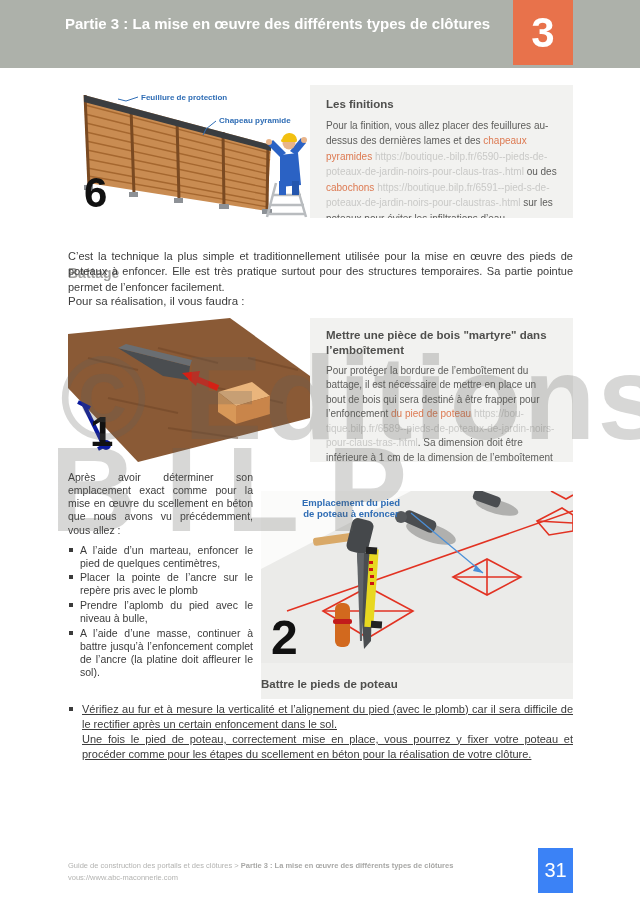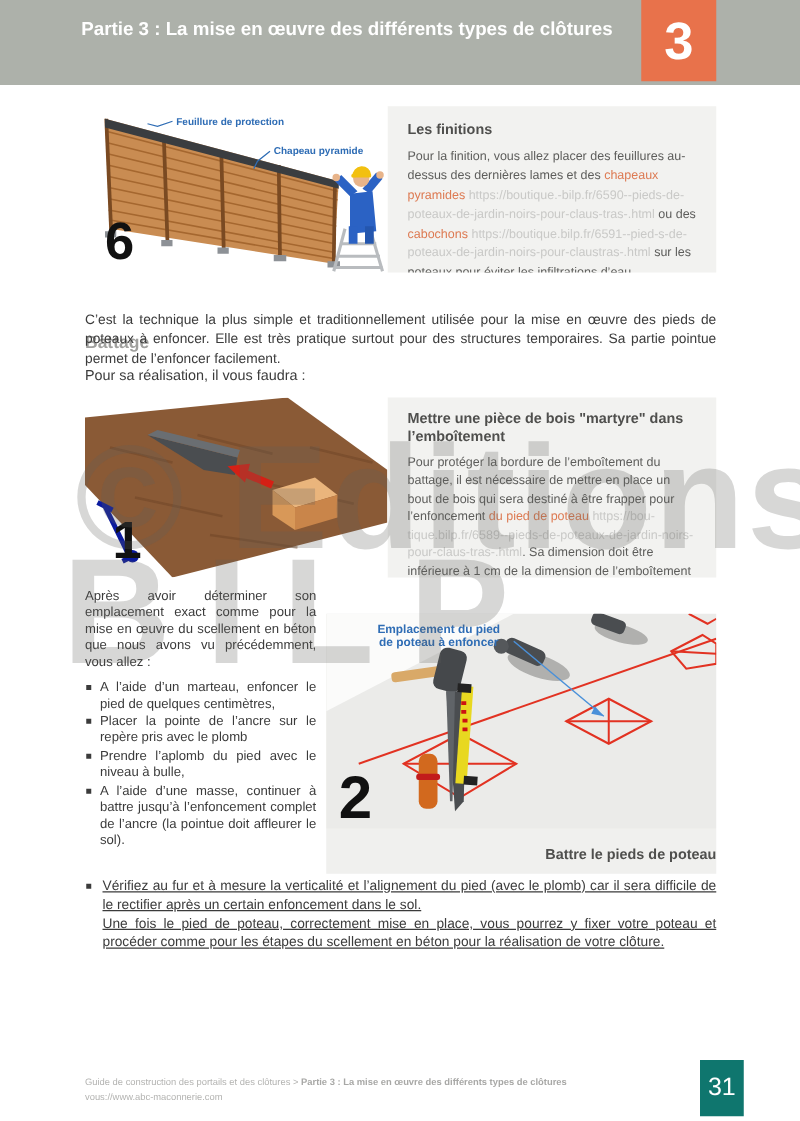--- a/index.html
+++ b/index.html
@@ -37,35 +37,35 @@
   .battage-p1 { position:absolute; left:68px; top:249px; width:505px; font-size:11px; line-height:1.4; text-align:justify; color:#3b3b3b; }
   .battage-p2 { position:absolute; left:68px; top:295px; width:505px; font-size:11.5px; color:#3b3b3b; }
   
   .twocol { position:absolute; left:68px; top:471px; width:505px; display:flex; }
   .col-left { flex:0 0 185px; margin-right:8px; }
   .intro { font-size:10.5px; line-height:1.25; text-align:justify; color:#3b3b3b; }
   .blist { list-style:none; margin-top:7px; }
   .blist li { position:relative; padding-left:12px; font-size:10.5px; line-height:1.23; text-align:justify; color:#3b3b3b; margin-bottom:2px; }
   .sq { position:absolute; left:1px; top:4px; width:4px; height:4px; background:#3b3b3b; }
   .col-right { flex:1; background:#f0f0ee; height:208px; position:relative;margin-top:20px; }
-  .caption { position:absolute; left:0; bottom:9px; width:100%; text-align:right; font-size:11.5px; font-weight:bold; color:#4f4f4d; }
+  .caption { position:absolute; left:0; bottom:9px; width:100%; text-align:left; font-size:11.5px; font-weight:bold; color:#4f4f4d; }
   
   .final { position:absolute; left:68px; top:702px; width:505px;text-decoration:underline; }
   .final .fline { position:relative; padding-left:14px; font-size:11px; line-height:1.35; text-align:justify; color:#3b3b3b; }
   .final .sq { top:5px; }
   .final .cont { padding-left:14px; font-size:11px; line-height:1.35; text-align:justify; color:#3b3b3b; }
   
   .wm { position:absolute; left:0; top:0; width:640px; height:897px; pointer-events:none; z-index:5; }
   .wm-1 { position:absolute; left:60px; top:330px; font-size:118px; font-weight:bold; color:rgba(96,96,92,0.25); white-space:nowrap; letter-spacing:2px; }
   .wm-2 { position:absolute; left:50px; top:420px; font-size:120px; font-weight:bold; color:rgba(96,96,92,0.25); letter-spacing:28px; }
   
   .footer { position:absolute; left:68px; top:860px; width:440px; font-size:7.5px; color:#b3b3b1; line-height:1.6; }
   .footer b { color:#a8a8a6; }
   .page-box {
-    position:absolute; left:560px; top:848px; width:35px; height:45px; background:#0f766e;
+    position:absolute; left:538px; top:848px; width:35px; height:45px; background:#3b82f6;
     display:flex; align-items:center; justify-content:center;text-align:center;
   }
   .page-box span { font-size:20px; color:#ffffff; }
   svg { display:block; }
   .bignum { font-family:"Liberation Sans", sans-serif; font-weight:bold; fill:#111111; }
   .imglabel { font-family:"Liberation Sans", sans-serif; font-weight:bold; fill:#2f6db5; }
 </style>
 </head>
 <body>
 
@@ -199,21 +199,21 @@
     </div>
   </div>
 
   <div class="twocol">
     <div class="col-left">
       <div class="intro">Après avoir déterminer son emplacement exact comme pour la mise en œuvre du scellement en béton que nous avons vu précédemment, vous allez :</div>
       <ul class="blist">
         <li><span class="sq"></span><span>A l’aide d’un marteau, enfoncer le pied de quelques centimètres,</span></li>
         <li><span class="sq"></span><span>Placer la pointe de l’ancre sur le repère pris avec le plomb</span></li>
         <li><span class="sq"></span><span>Prendre l’aplomb du pied avec le niveau à bulle,</span></li>
-        <li><span class="sq"></span><span>A l’aide d’une masse, continuer à battre jusqu’à l’enfoncement complet de l’ancre (la pointue doit affleurer le sol).</span></li>
+        <li><span class="sq"></span><span>A l’aide d’une masse, continuer à battre jusqu’à l’enfoncement complet de l’ancre (la platine doit affleurer le sol).</span></li>
       </ul>
     </div>
     <div class="col-right">
       <svg width="312" height="172" viewBox="0 0 312 172">
         <rect x="0" y="0" width="312" height="172" fill="#ebebe9"></rect>
         <polygon points="0,0 150,0 0,78" fill="#fbfbfa"></polygon>
 
         <line x1="26" y1="120" x2="312" y2="20" stroke="#e23222" stroke-width="1.6"></line>
 
         <g fill="none" stroke="#e23222" stroke-width="1.6">

